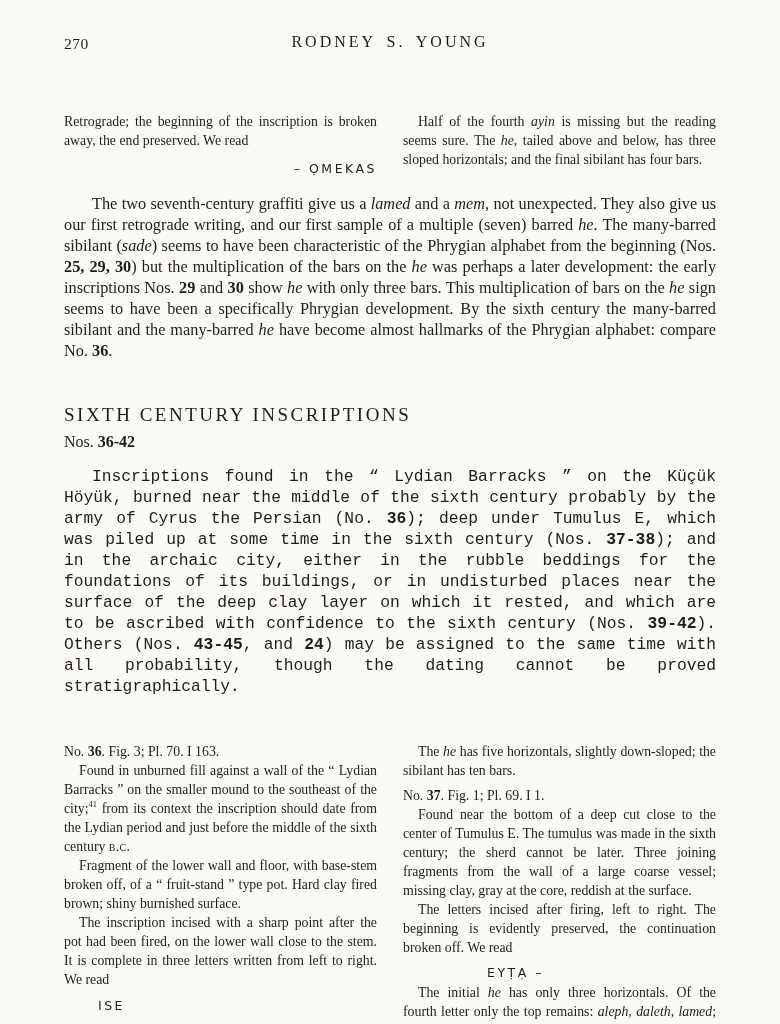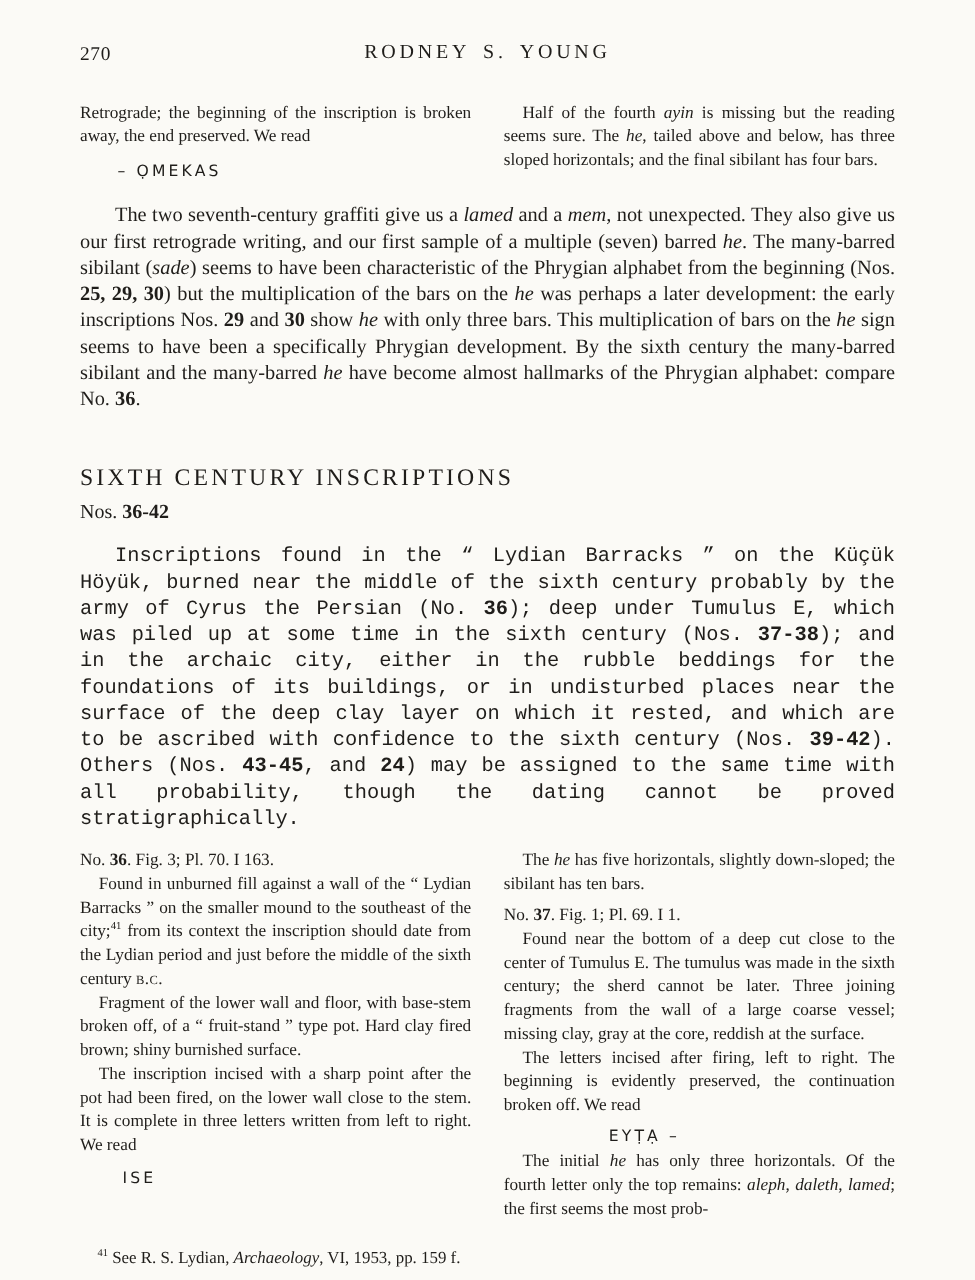--- a/index.html
+++ b/index.html
@@ -13,40 +13,40 @@
     width:780px; height:1024px;
     padding:33px 64px 28px 64px;
     position:relative;
     overflow:hidden;
   }
   .pg-header { position:relative; text-align:center; height:22px; }
   .pg-num { position:absolute; left:0; top:2px; font-size:15.5px; letter-spacing:.5px; }
   .pg-title { font-size:16px; letter-spacing:3px; word-spacing:4px; }
 
   .cols { display:flex; gap:26px; }
-  .col { flex:1; min-width:0; }
+  .col { flex:1; min-width:0;margin-top:32px; }
 
   .small { font-size:13.8px; line-height:19px; text-align:justify; }
   .body-lg { font-size:16.3px; line-height:21px; text-align:justify; }
   .ind { text-indent:28px; }
   .ind-sm { text-indent:15px; }
 
   .top-cols { margin-top:25px; }
   .para1 { margin-top:17px; }
   .sec-title { margin-top:43px; text-align:left; font-weight:normal; font-size:19px; letter-spacing:2.5px; }
   .sec-nos { margin-top:7px; text-align:left; font-size:16px; }
   .para2 { margin-top:15px;font-family:Liberation Mono, monospace; }
   .bottom-cols { margin-top:13px; }
 
   .inscr {
     font-family:"DejaVu Sans", sans-serif;
     font-size:12.5px; letter-spacing:2.5px;
     text-align:left;
   }
-  .inscr-omekas { margin:11px 0 0 30px; }
+  .inscr-omekas { margin:11px 0 0 30px;text-align:right; }
   .inscr-ise    { margin:9px 0 0 34px; }
   .inscr-eyta   { margin:8px 0 3px 84px; }
 
   .no-head { margin-top:6px; }
 
   .run-i { font-style:italic; }
   .run-b { font-weight:bold; }
   .run-sc { font-variant:small-caps; letter-spacing:.3px; }
   .run-sup { vertical-align:super; font-size:.62em; line-height:0; }
 

